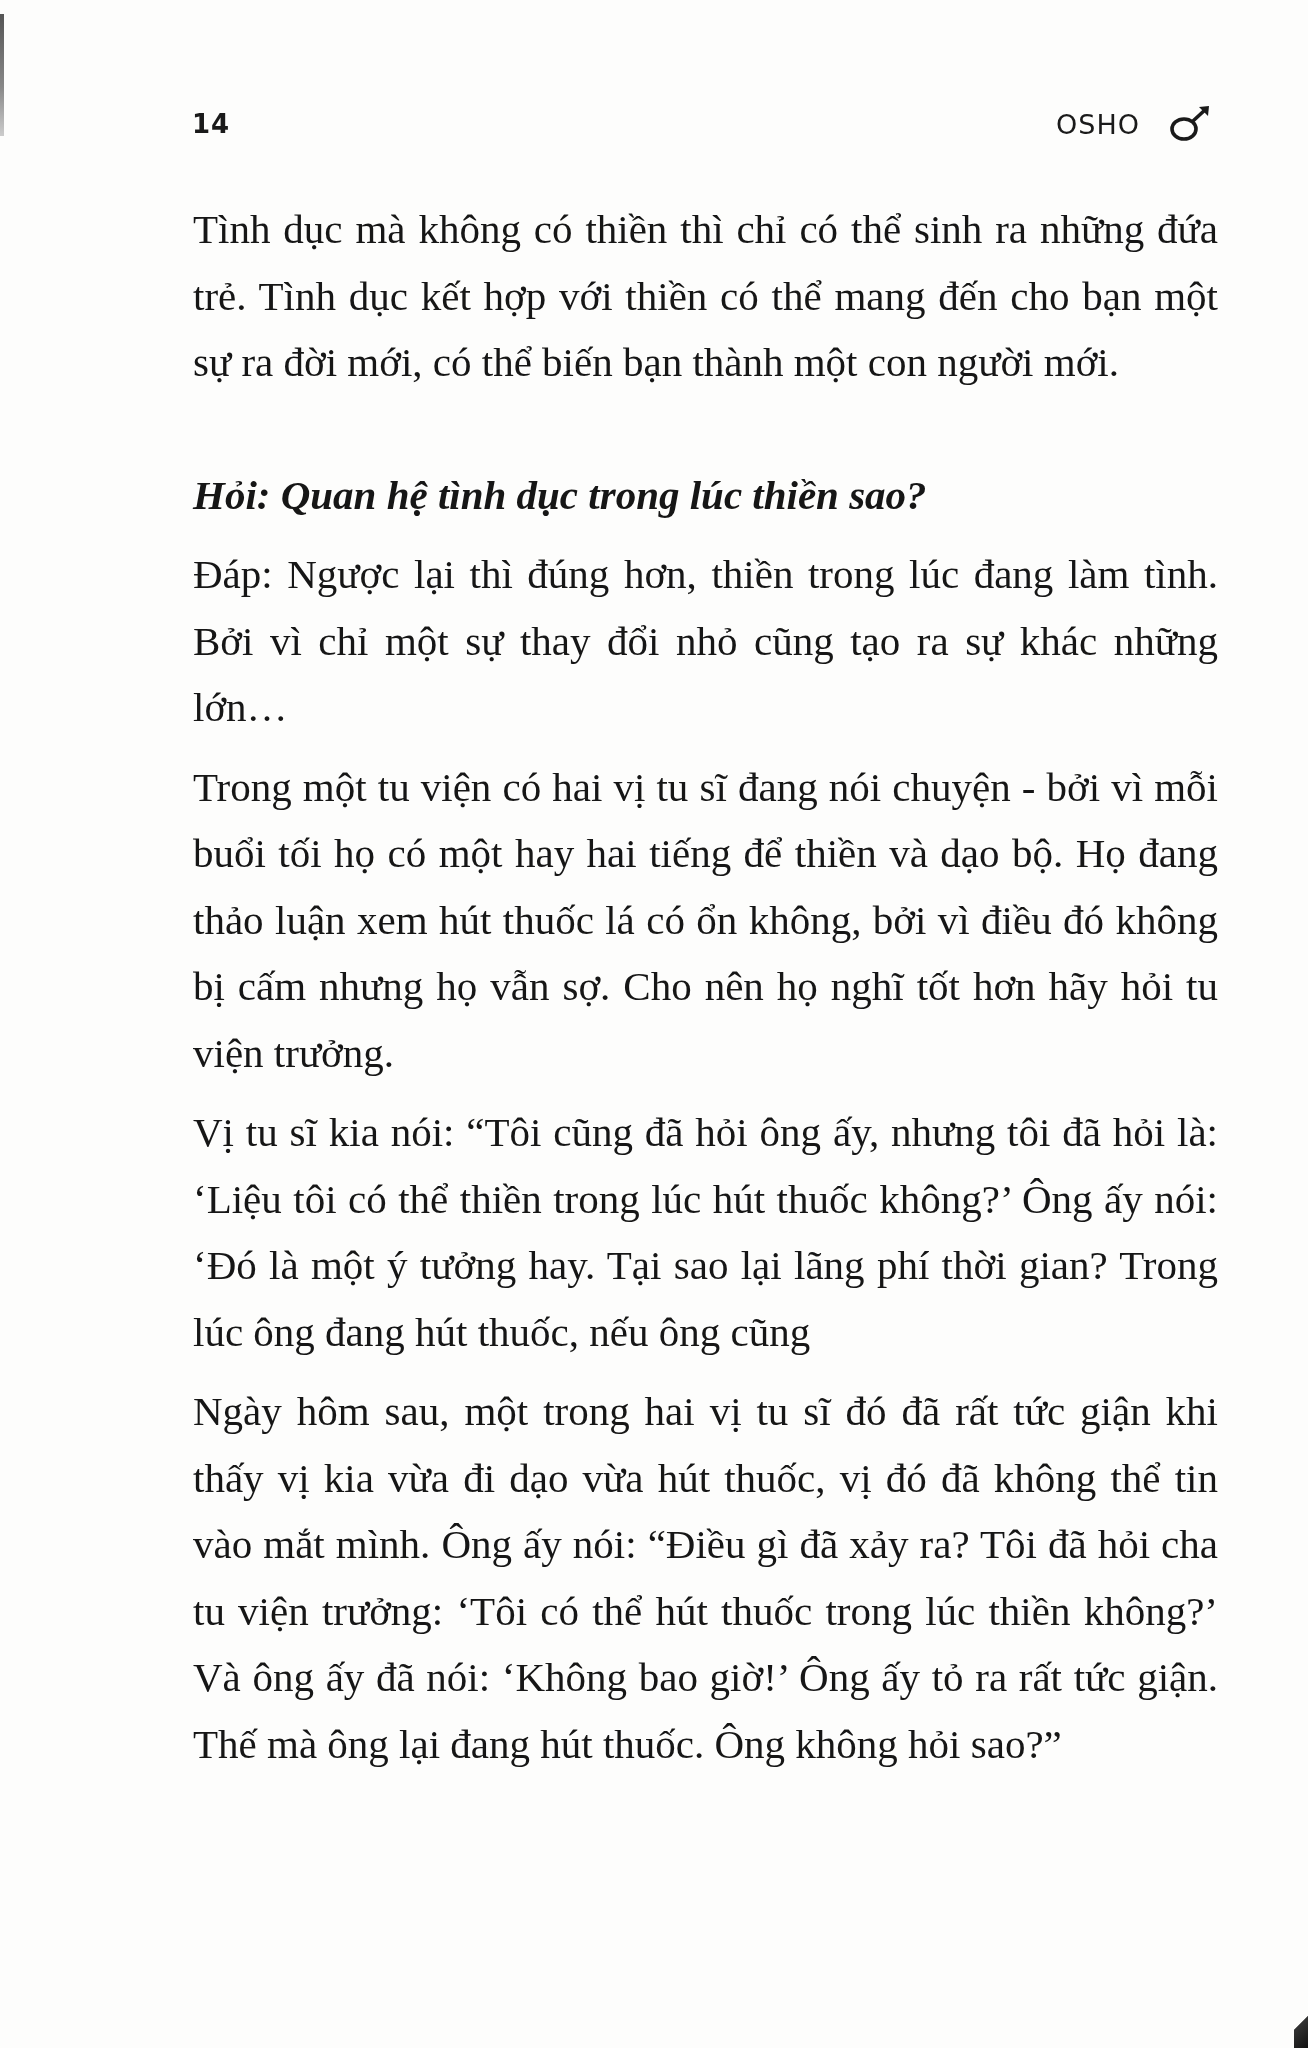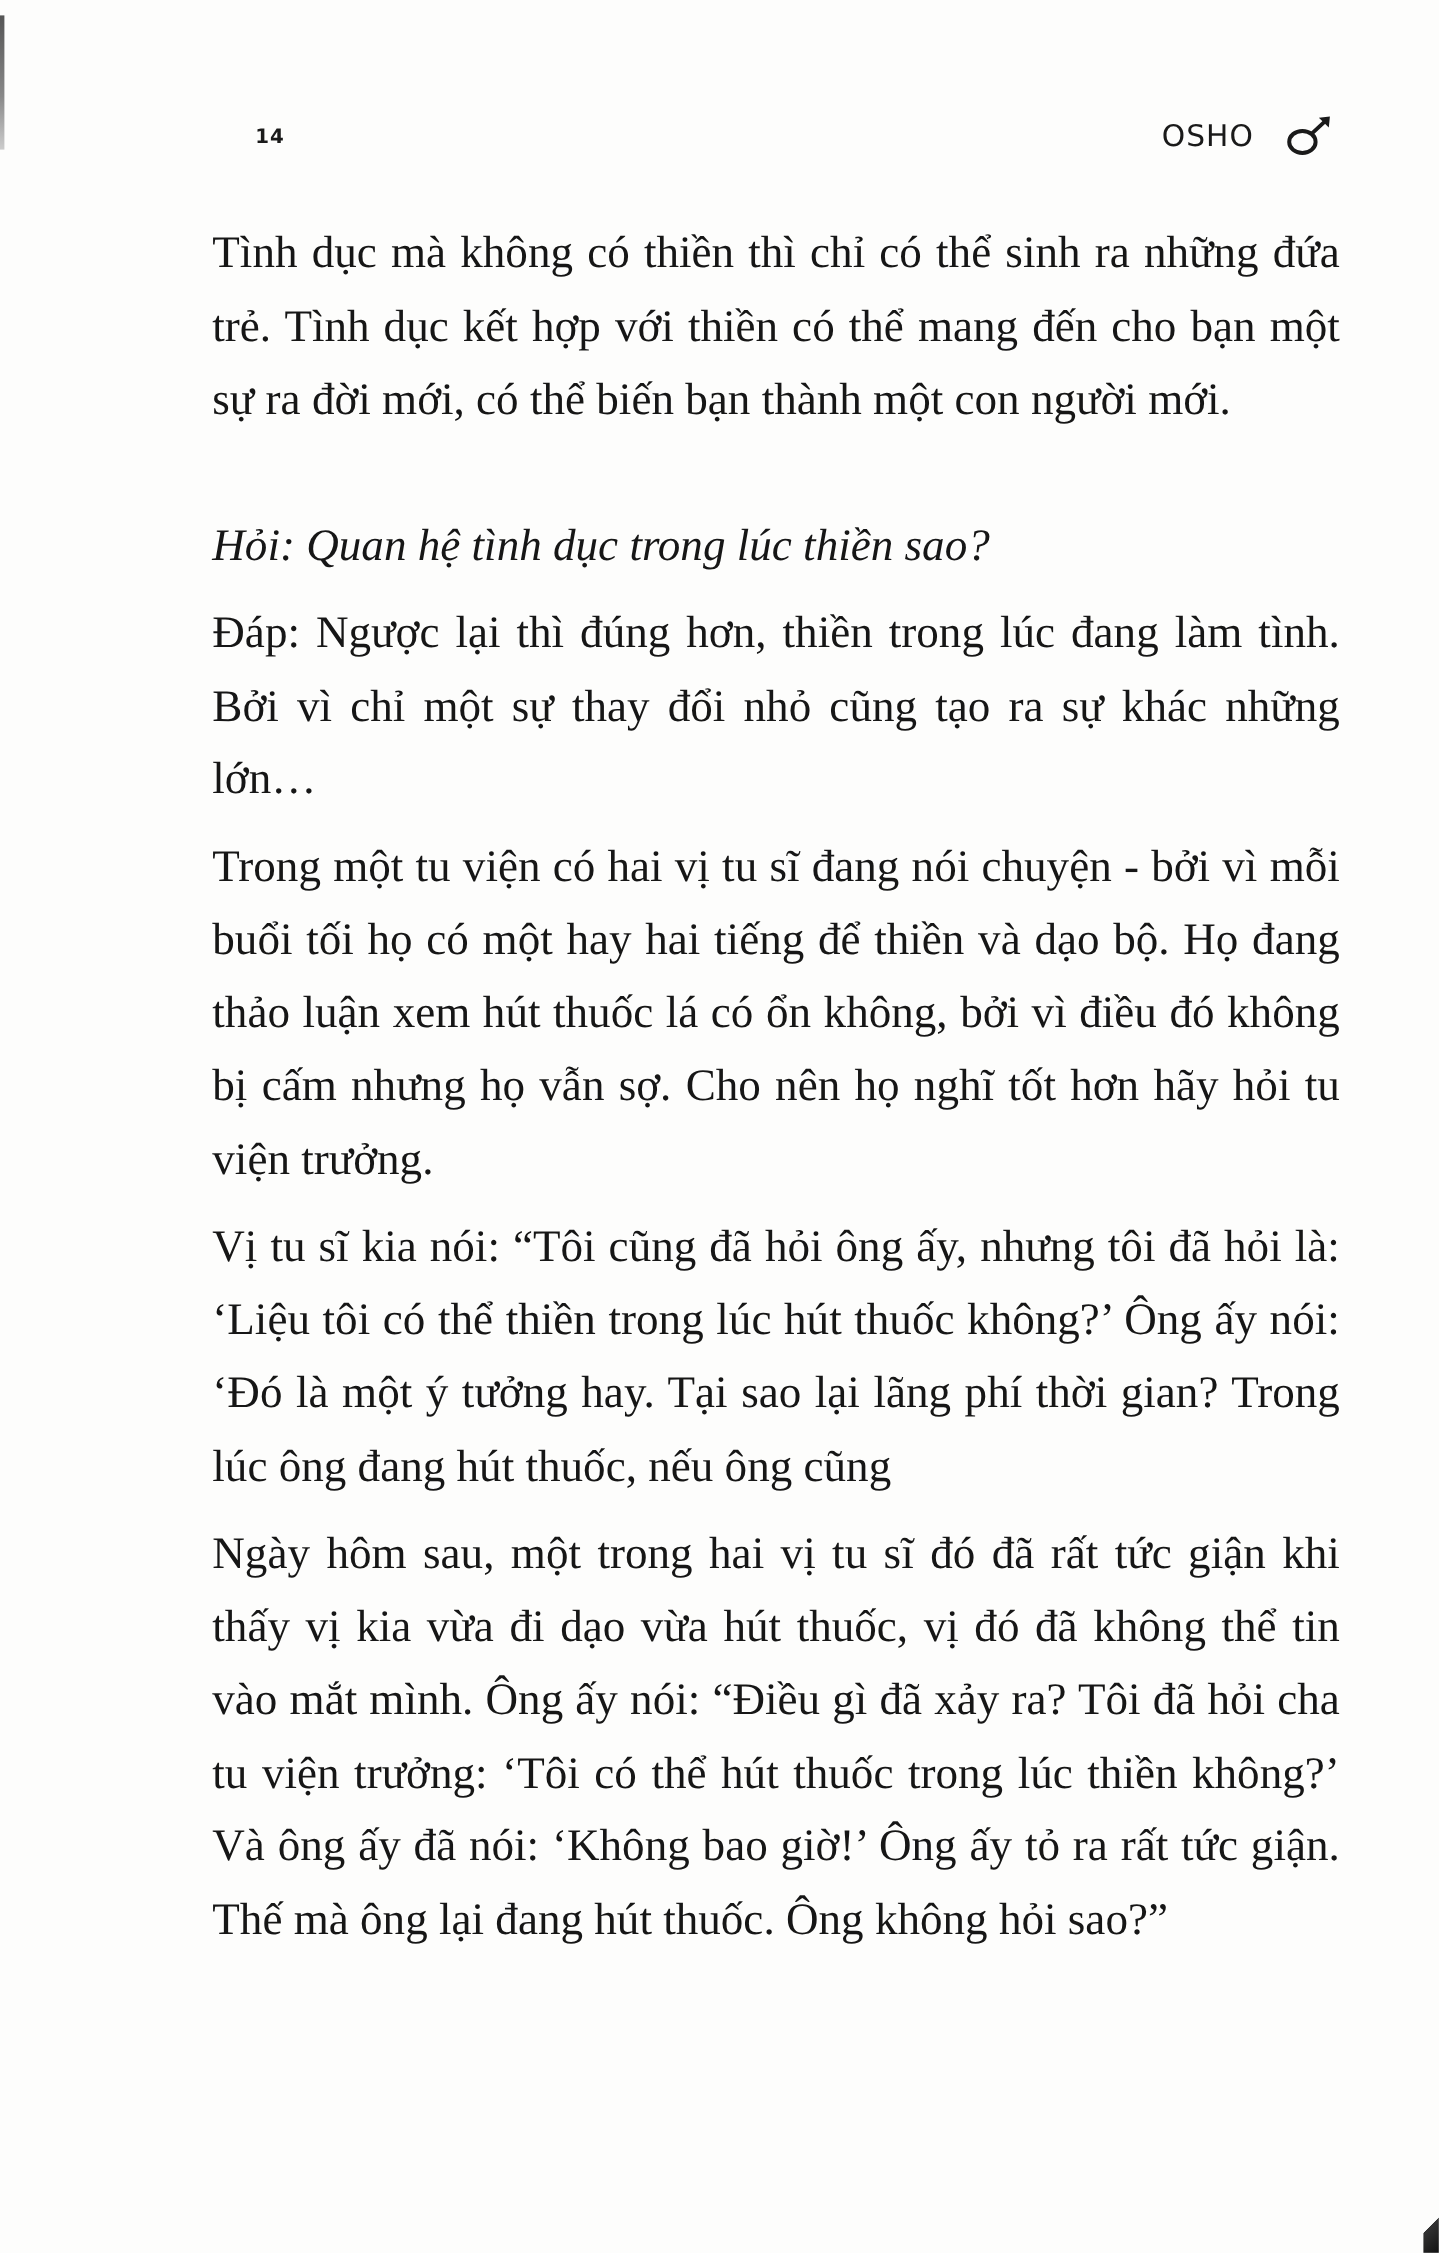--- a/index.html
+++ b/index.html
@@ -45,22 +45,21 @@
       letter-spacing: 1px;
       color: #1a1a1a;
     }
     .header-right {
       display: flex;
       align-items: center;
       gap: 28px;
     }
     .page-number {
       font-weight: bold;
-      font-size: 18px;
-      margin-left: 40px;
+      font-size: 26px;
     }
     .book-author {
       font-weight: normal;
     }
     .male-icon {
       width: 44px;
       height: 40px;
       display: inline-block;
     }
     .text-body {
@@ -73,21 +72,21 @@
     }
     .para {
       margin: 0 0 0 0;
       text-align: justify;
       text-align-last: left;
     }
     .para.gap-large { margin-top: 66px; }
     .para.gap-small { margin-top: 13px; }
     .question {
       font-style: italic;
-      font-weight: normal;
+      font-weight: bold;
     }
   </style>
 </head>
 <body>
 
 <div class="spine-edge"></div>
 
 <header class="running-header">
   <span class="page-number">14</span>
   <span class="header-right">

